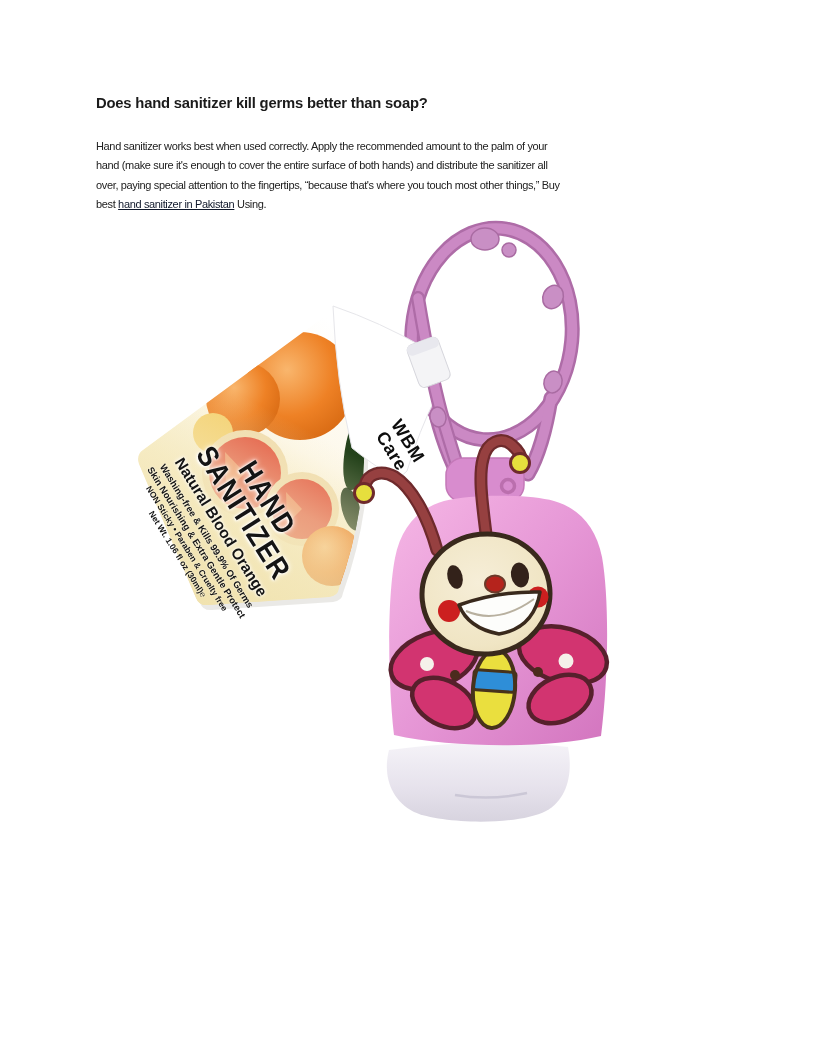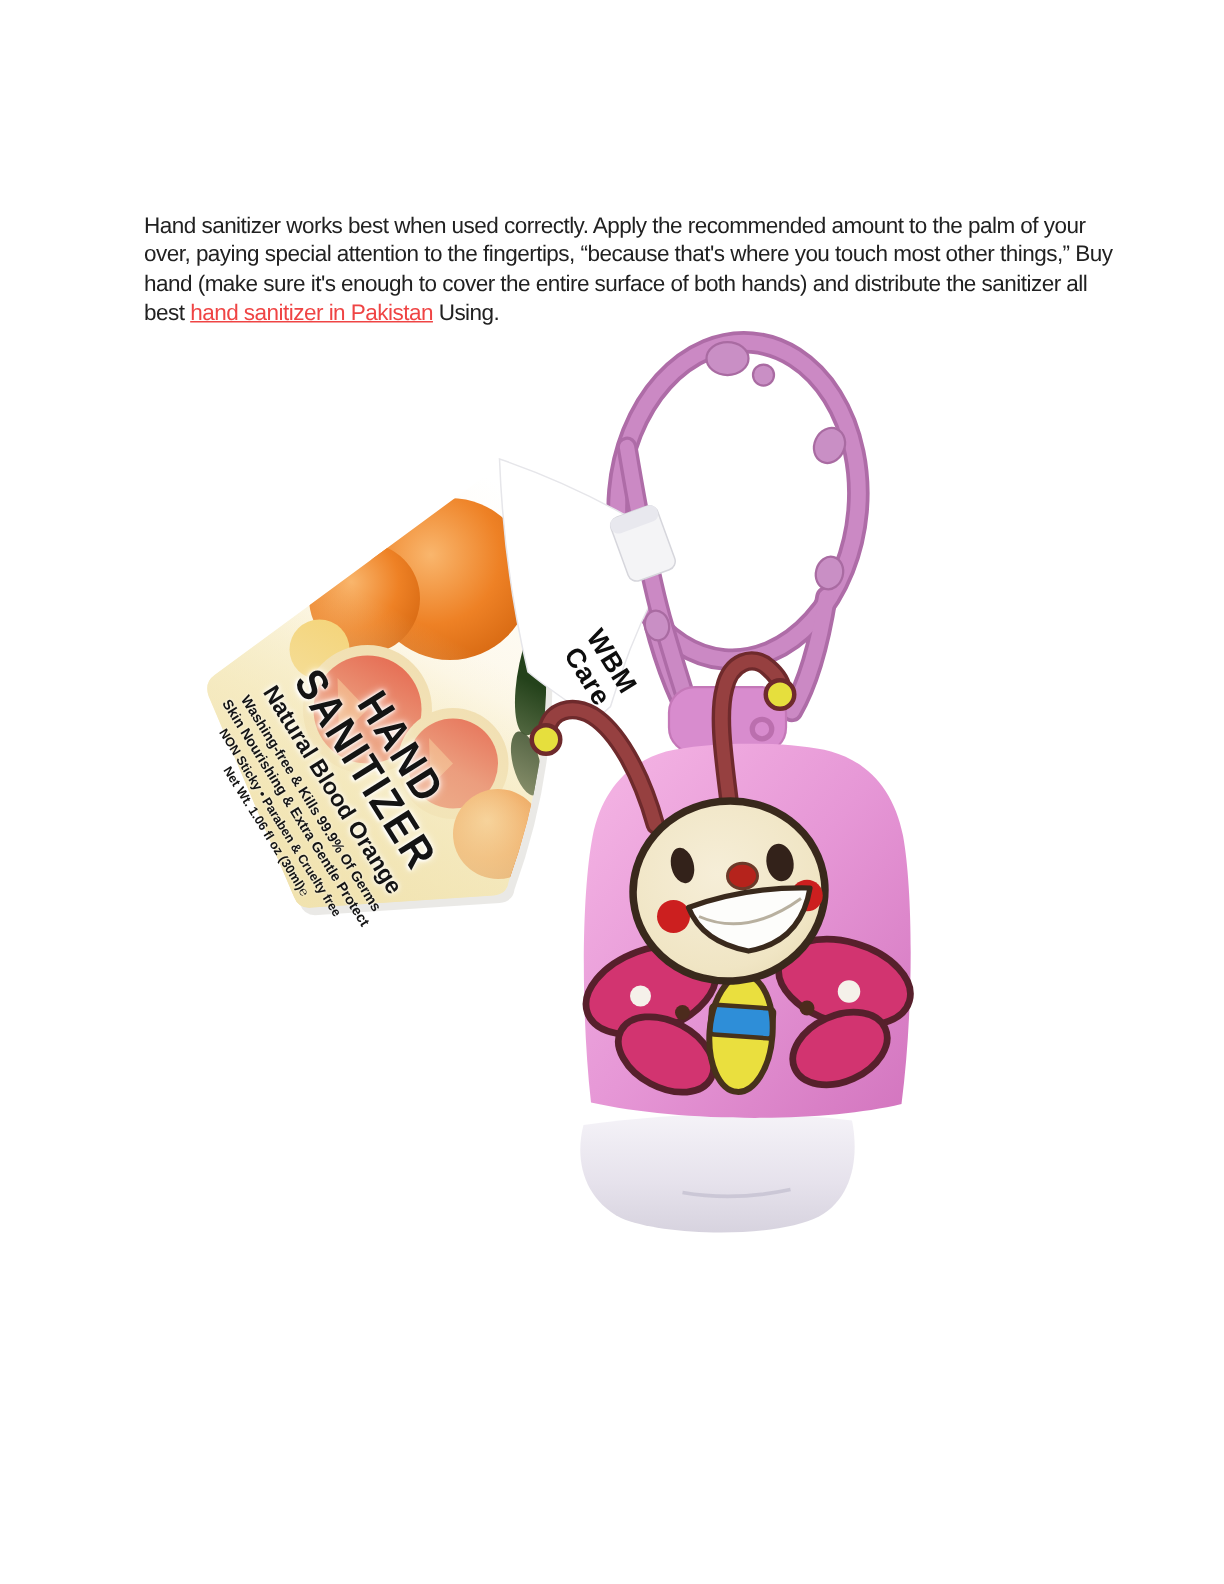--- a/index.html
+++ b/index.html
@@ -7,26 +7,26 @@
     width:816px;height:1056px;position:relative;background:#ffffff;
     font-family:"Liberation Sans",sans-serif;overflow:hidden;
   }
   .page{position:absolute;inset:0;}
   .heading{
     position:absolute;left:96px;top:95px;
     font-size:14.8px;font-weight:700;color:#1b1b1b;letter-spacing:-0.2px;
   }
   .para{
     position:absolute;left:96px;color:#212121;
-    font-size:15px;letter-spacing:-0.35px;line-height:19.4px;white-space:nowrap;
+    font-size:11px;letter-spacing:-0.35px;line-height:19.4px;white-space:nowrap;
   }
   .p1{top:126px;}
   .p2{top:849px;}
   .para .ln{display:block;}
-  a.doclink{color:#ef4444;text-decoration:underline;cursor:pointer;}
+  a.doclink{color:#0f172a;text-decoration:underline;cursor:pointer;}
 
   .fig{position:absolute;inset:0;}
   svg.layer{position:absolute;left:0;top:0;}
   .layer-a{z-index:1;}
   .layer-b{z-index:3;}
 
   .tag-text{
     position:absolute;left:76px;top:461px;width:300px;
     transform:rotate(58deg);text-align:center;color:#141414;z-index:2;
   }
@@ -43,25 +43,26 @@
     transform:rotate(58deg);text-align:center;
     font-size:18px;font-weight:700;line-height:1.08;letter-spacing:0.5px;
     color:#0d0d0d;z-index:2;
   }
 </style>
 </head>
 <body>
 
 <div class="page">
 
+  <div class="heading">Does hand sanitizer kill germs better than soap?</div>
 
   <p class="para p1">
     <span class="ln">Hand sanitizer works best when used correctly. Apply the recommended amount to the palm of your</span>
+    <span class="ln">hand (make sure it's enough to cover the entire surface of both hands) and distribute the sanitizer all</span>
     <span class="ln">over, paying special attention to the fingertips, “because that's where you touch most other things,”  Buy</span>
-    <span class="ln">hand (make sure it's enough to cover the entire surface of both hands) and distribute the sanitizer all</span>
     <span class="ln"><span>best </span><a class="doclink" href="#">hand sanitizer in Pakistan</a><span> Using.</span></span>
   </p>
 
   <div class="fig">
 
     <svg class="layer layer-a" width="816" height="1056" viewBox="0 0 816 1056">
       <defs>
         <linearGradient id="tagGrad" gradientUnits="userSpaceOnUse" x1="330" y1="320" x2="185" y2="590">
           <stop offset="0" stop-color="#ffffff"></stop>
           <stop offset="0.42" stop-color="#fdf8ea"></stop>

